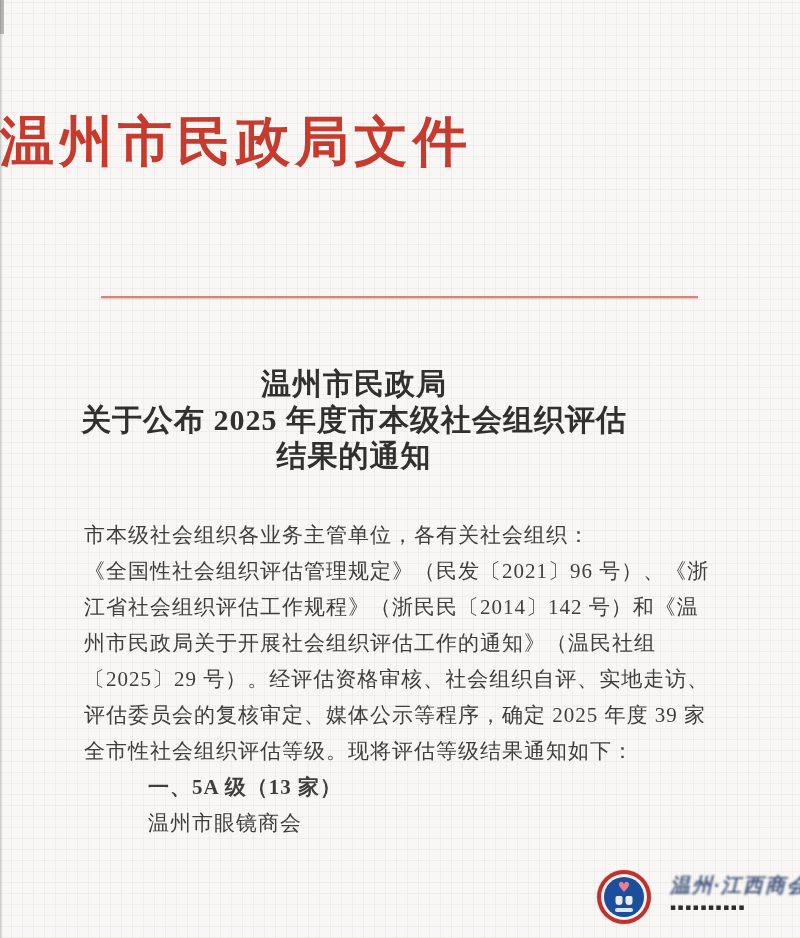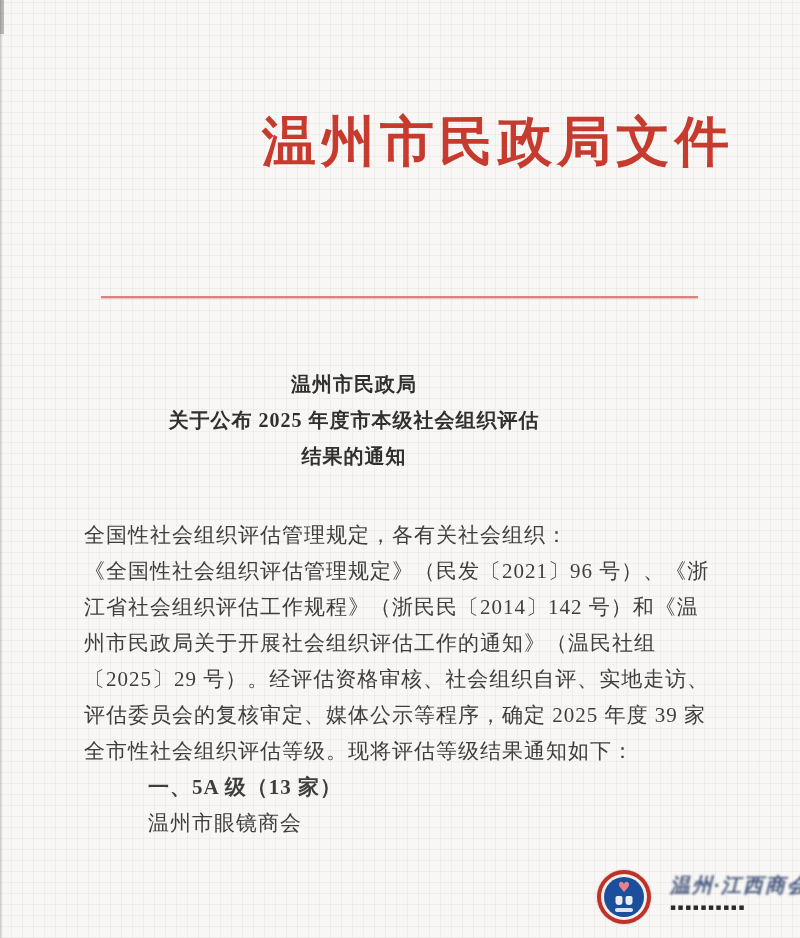--- a/index.html
+++ b/index.html
@@ -21,42 +21,42 @@
   .left-edge {
     position: absolute; left: 0; top: 0; width: 3px; height: 100%;
     background: linear-gradient(to right, rgba(150,148,145,0.45), rgba(150,148,145,0));
   }
   .corner-mark {
     position: absolute; left: 0; top: 0; width: 4px; height: 34px;
     background: rgba(110,110,110,0.45);
   }
   .header-title {
     position: absolute; top: 106px; left: 0; width: 734px;
-    text-align: right;
+    text-align: left;
     font-size: 54px; font-weight: bold;
     color: #c73a2e; letter-spacing: 5px;
     filter: blur(0.4px);
     white-space: nowrap;
   }
   .doc-number {
     position: absolute; top: 261px; left: 0; width: 800px;
     text-align: center;
     font-size: 17px; font-weight: bold; color: #474747;
     letter-spacing: 2px;
     filter: blur(0.5px);
   }
   .red-line {
     position: absolute; top: 296px; left: 101px; width: 597px; height: 2px;
     background: #d9837c;
     box-shadow: 0 1px 1px rgba(217,131,124,0.45);
   }
   .notice-title {
     position: absolute; top: 366px; left: 0; width: 708px;
     text-align: center;
-    font-size: 20px; font-weight: bold; color: #303030;
+    font-size: 30px; font-weight: bold; color: #303030;
     line-height: 36px; letter-spacing: 1px;
     filter: blur(0.4px);
   }
   .body-text {
     position: absolute; top: 517px; left: 84px; width: 516px;
     font-size: 21px; color: #3e3e3e;
     line-height: 36px; letter-spacing: 1px;
     filter: blur(0.45px);
   }
   .body-line { white-space: nowrap; }
@@ -121,21 +121,21 @@
 
   <div class="red-line"></div>
 
   <div class="notice-title">
     <div>温州市民政局</div>
     <div>关于公布 2025 年度市本级社会组织评估</div>
     <div>结果的通知</div>
   </div>
 
   <div class="body-text">
-    <div class="body-line">全国性社会组织评估管理规定，各有关社会组织：</div>
+    <div class="body-line">市本级社会组织各业务主管单位，各有关社会组织：</div>
     <div class="body-line">《全国性社会组织评估管理规定》（民发〔2021〕96 号）、《浙</div>
     <div class="body-line">江省社会组织评估工作规程》（浙民民〔2014〕142 号）和《温</div>
     <div class="body-line">州市民政局关于开展社会组织评估工作的通知》（温民社组</div>
     <div class="body-line">〔2025〕29 号）。经评估资格审核、社会组织自评、实地走访、</div>
     <div class="body-line">评估委员会的复核审定、媒体公示等程序，确定 2025 年度 39 家</div>
     <div class="body-line">全市性社会组织评估等级。现将评估等级结果通知如下：</div>
     <div class="body-line indent-heading">一、5A 级（13 家）</div>
     <div class="body-line indent-2">温州市眼镜商会</div>
   </div>
 

